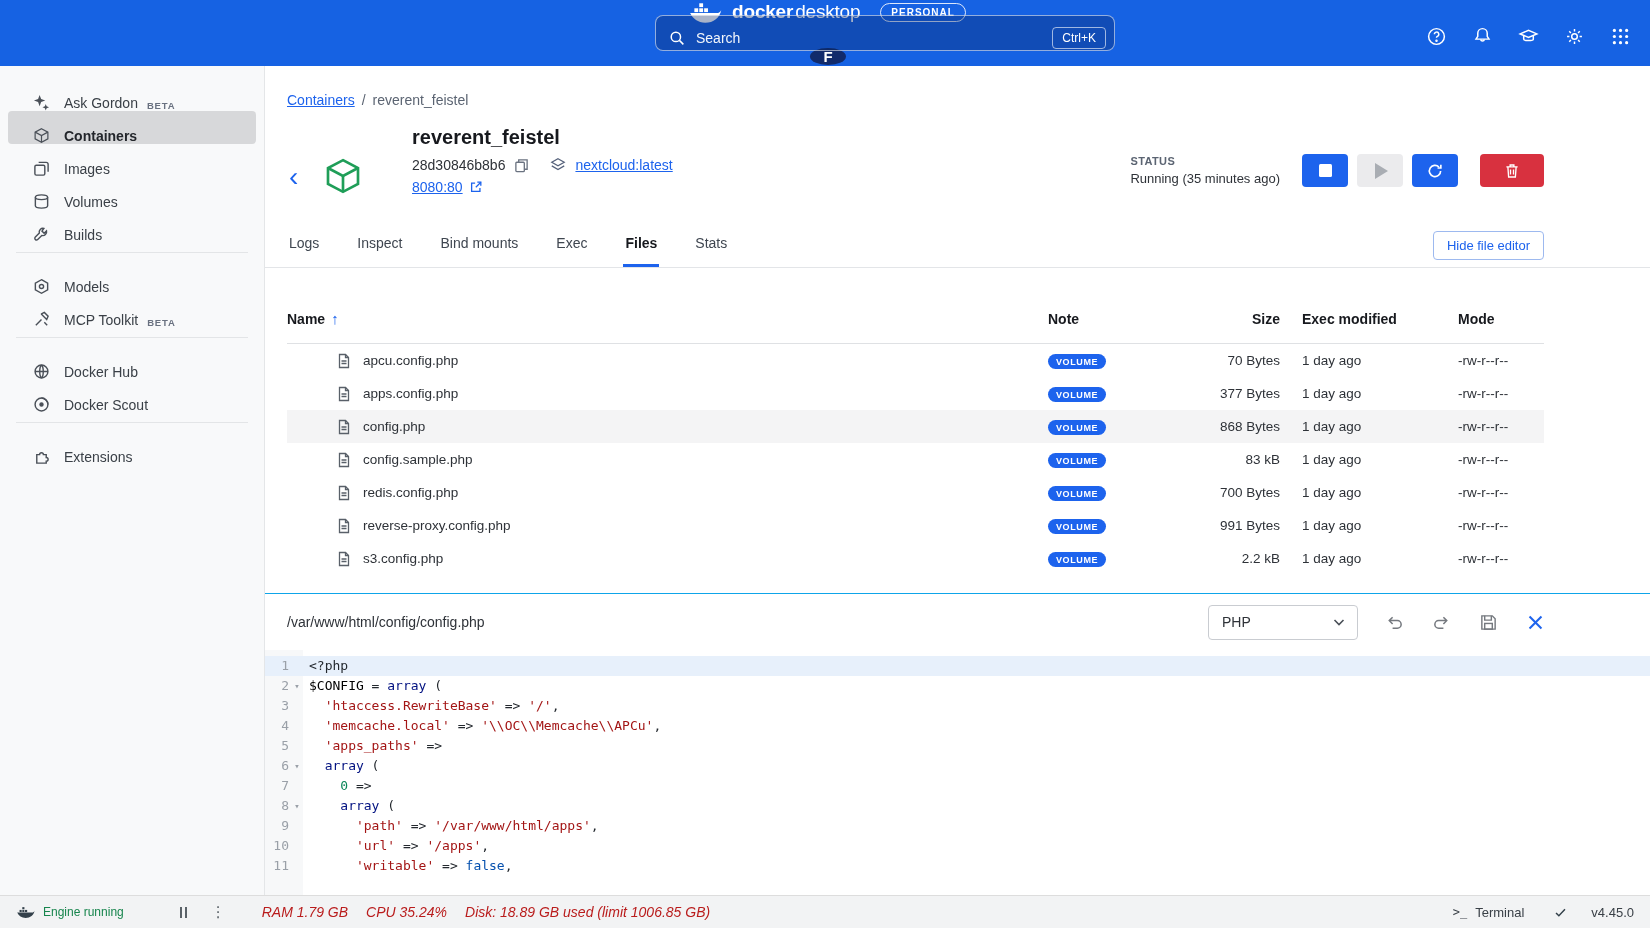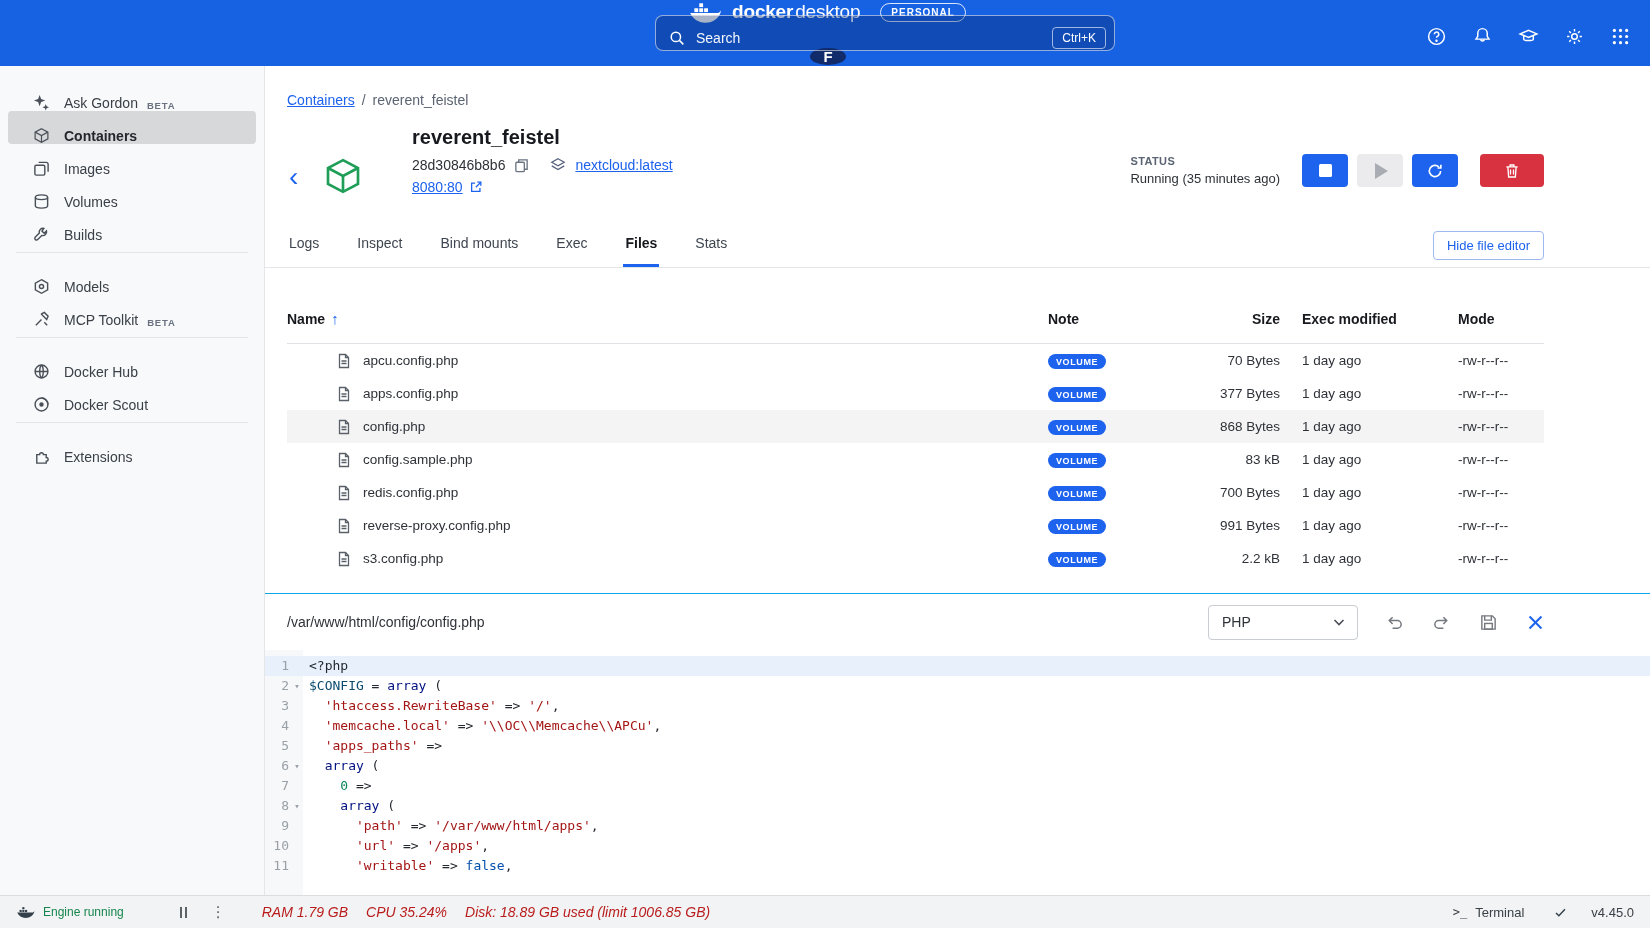--- a/index.html
+++ b/index.html
@@ -120,21 +120,21 @@
   .ed-ic.close { color:var(--blue); font-size:19px; }
   .code-area { position:relative; height:245px; overflow:hidden; font-family:"DejaVu Sans Mono","Liberation Mono",monospace;
                font-size:13px; padding-top:6px; }
   .code-area::before { content:""; position:absolute; left:0; top:0; bottom:0; width:38px; background:#f7f8f9; }
   .code-row { position:relative; display:flex; height:20px; line-height:20px; white-space:pre; }
   .code-row.active { background:#e7f0fb; }
   .ln { width:24px; text-align:right; color:#9aa0a8; flex:none; }
   .fold { width:16px; text-align:center; color:#9aa0a8; font-size:9px; flex:none; }
   .code { padding-left:4px; }
   .tk-pl { color:#24292f; }
-  .tk-var { color:#0c4a6e;text-align:right; }
+  .tk-var { color:#000000;text-align:right; }
   .tk-kw { color:#001080; }
   .tk-str { color:#a31515; }
   .tk-num { color:#098658; }
   .tk-bool { color:#0550ae; }
 
   
   .statusbar { position:absolute; left:0; right:0; bottom:0; height:33px; background:#f2f3f4;
                border-top:1px solid #ddd; display:flex; align-items:center; padding:0 16px; font-size:12px; color:#3a4047; }
   .eng { display:flex; align-items:center; gap:8px; color:#17854d; cursor:pointer; }
   .eng svg { width:19px; height:14px; }

